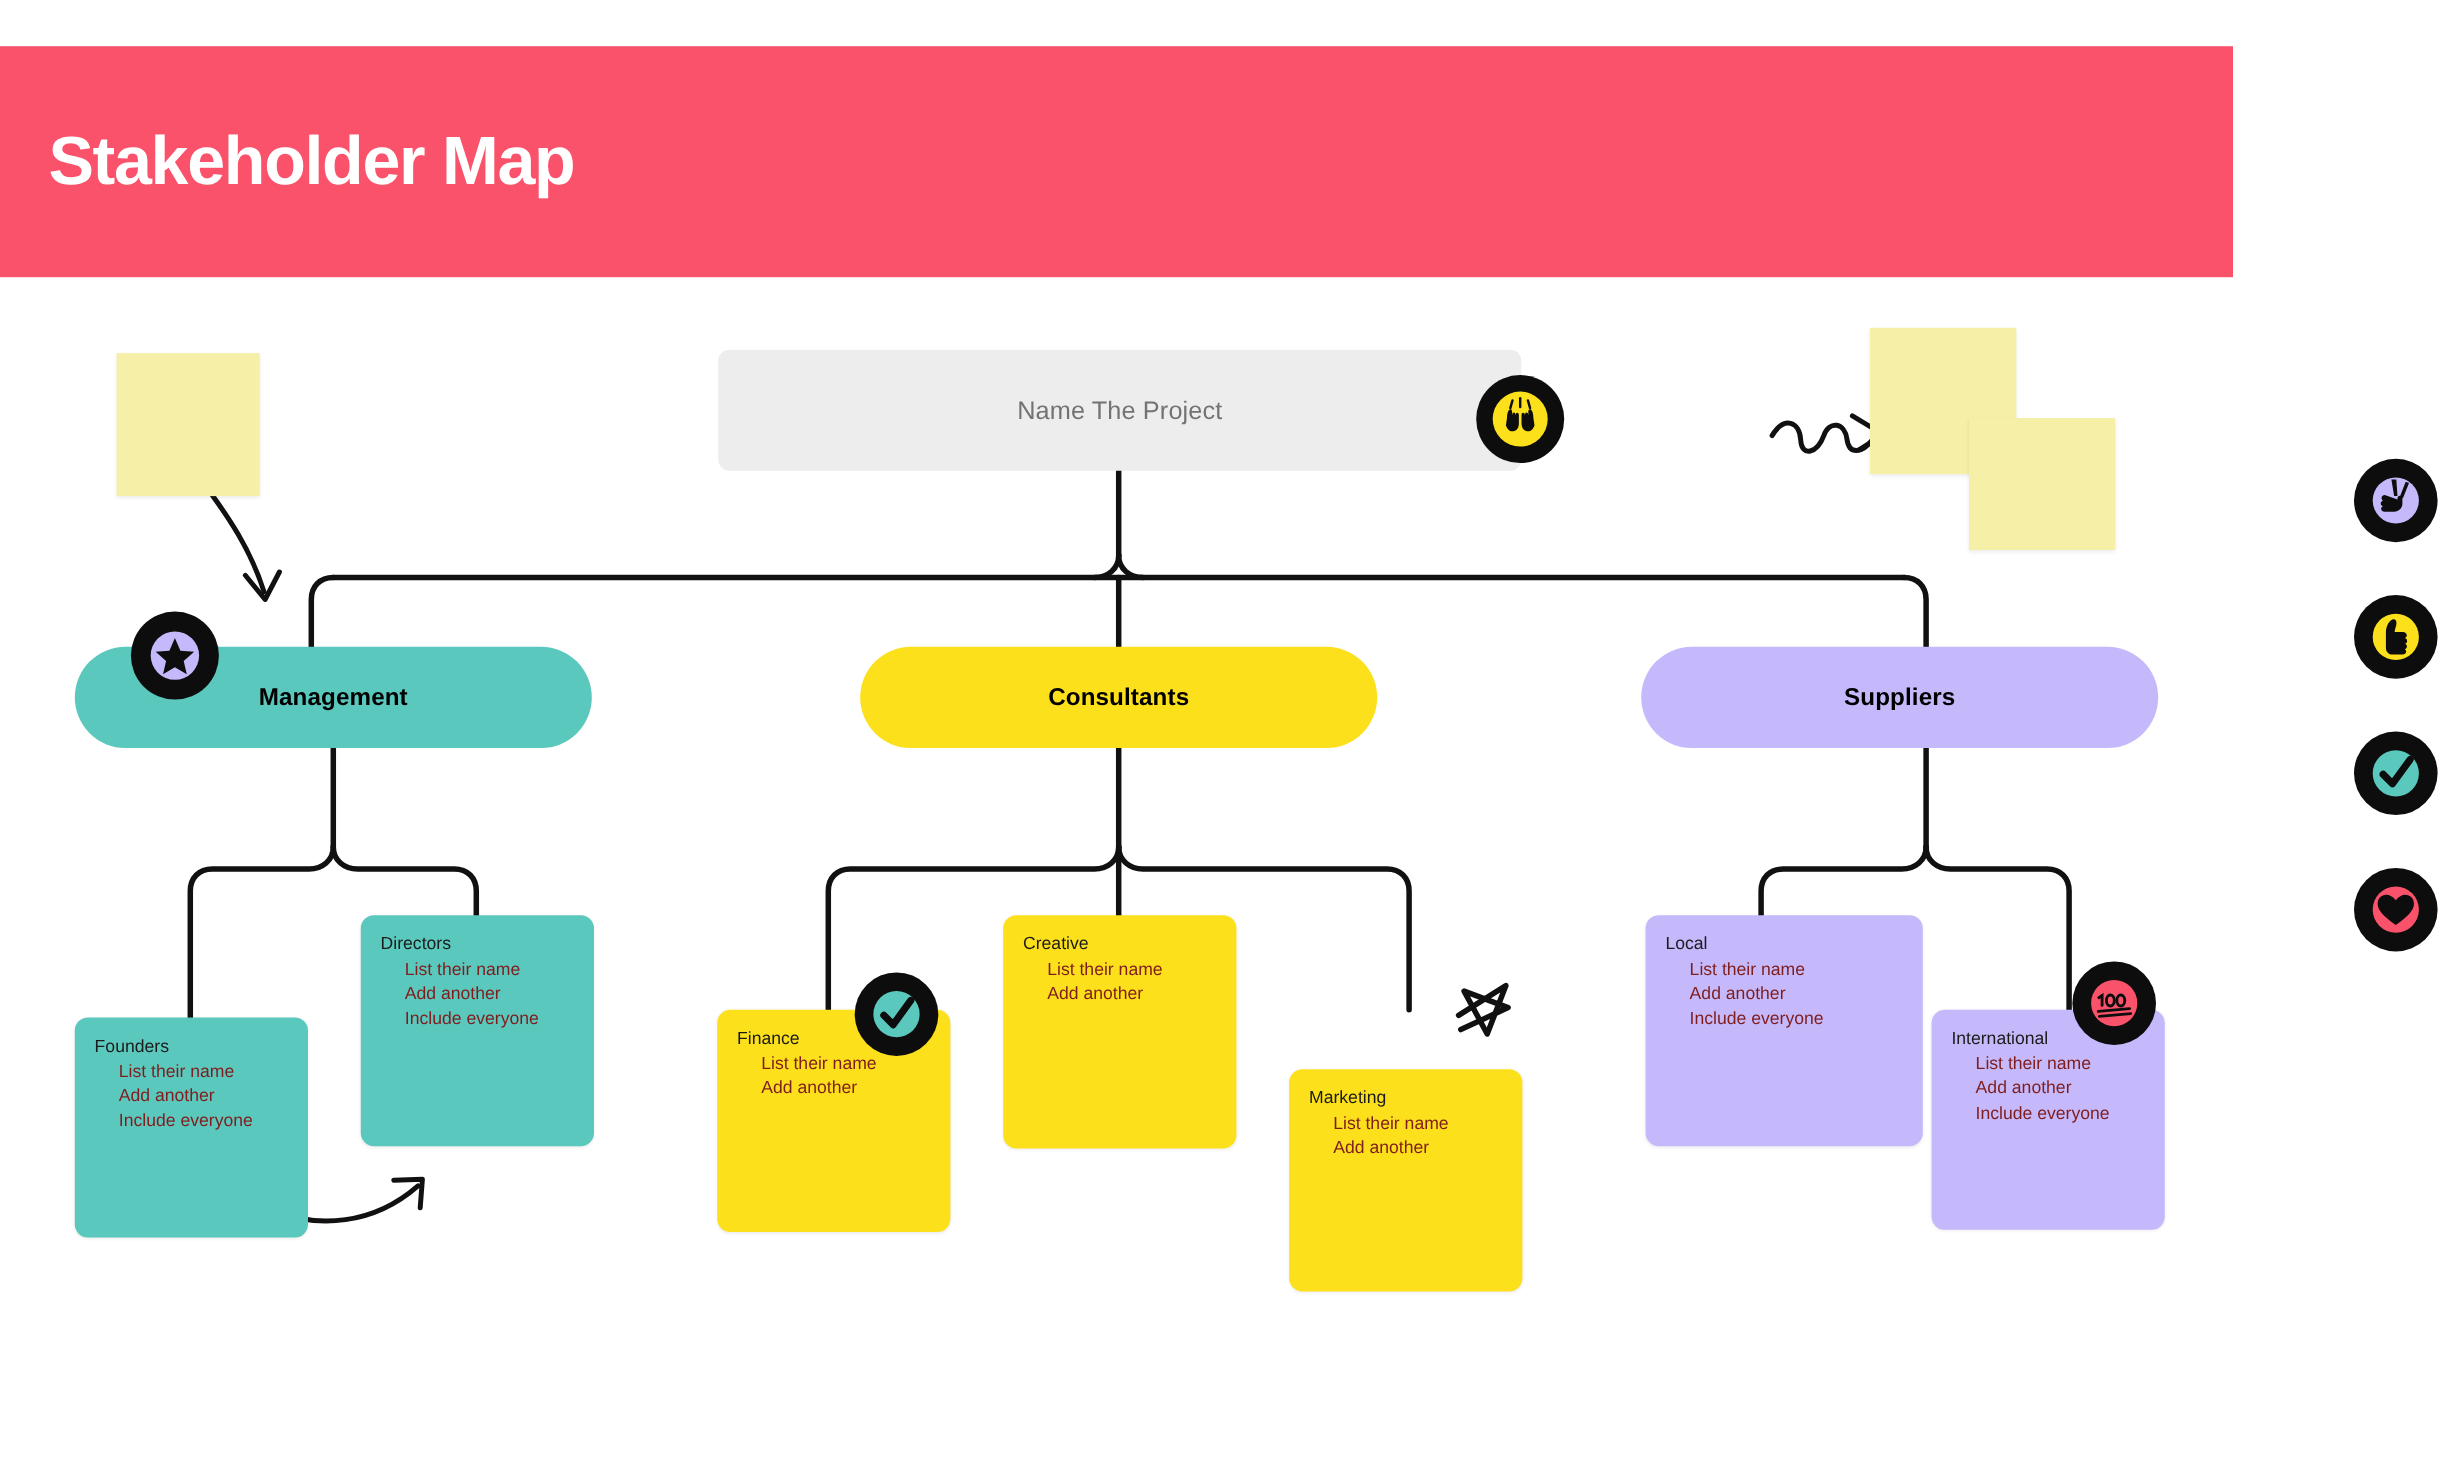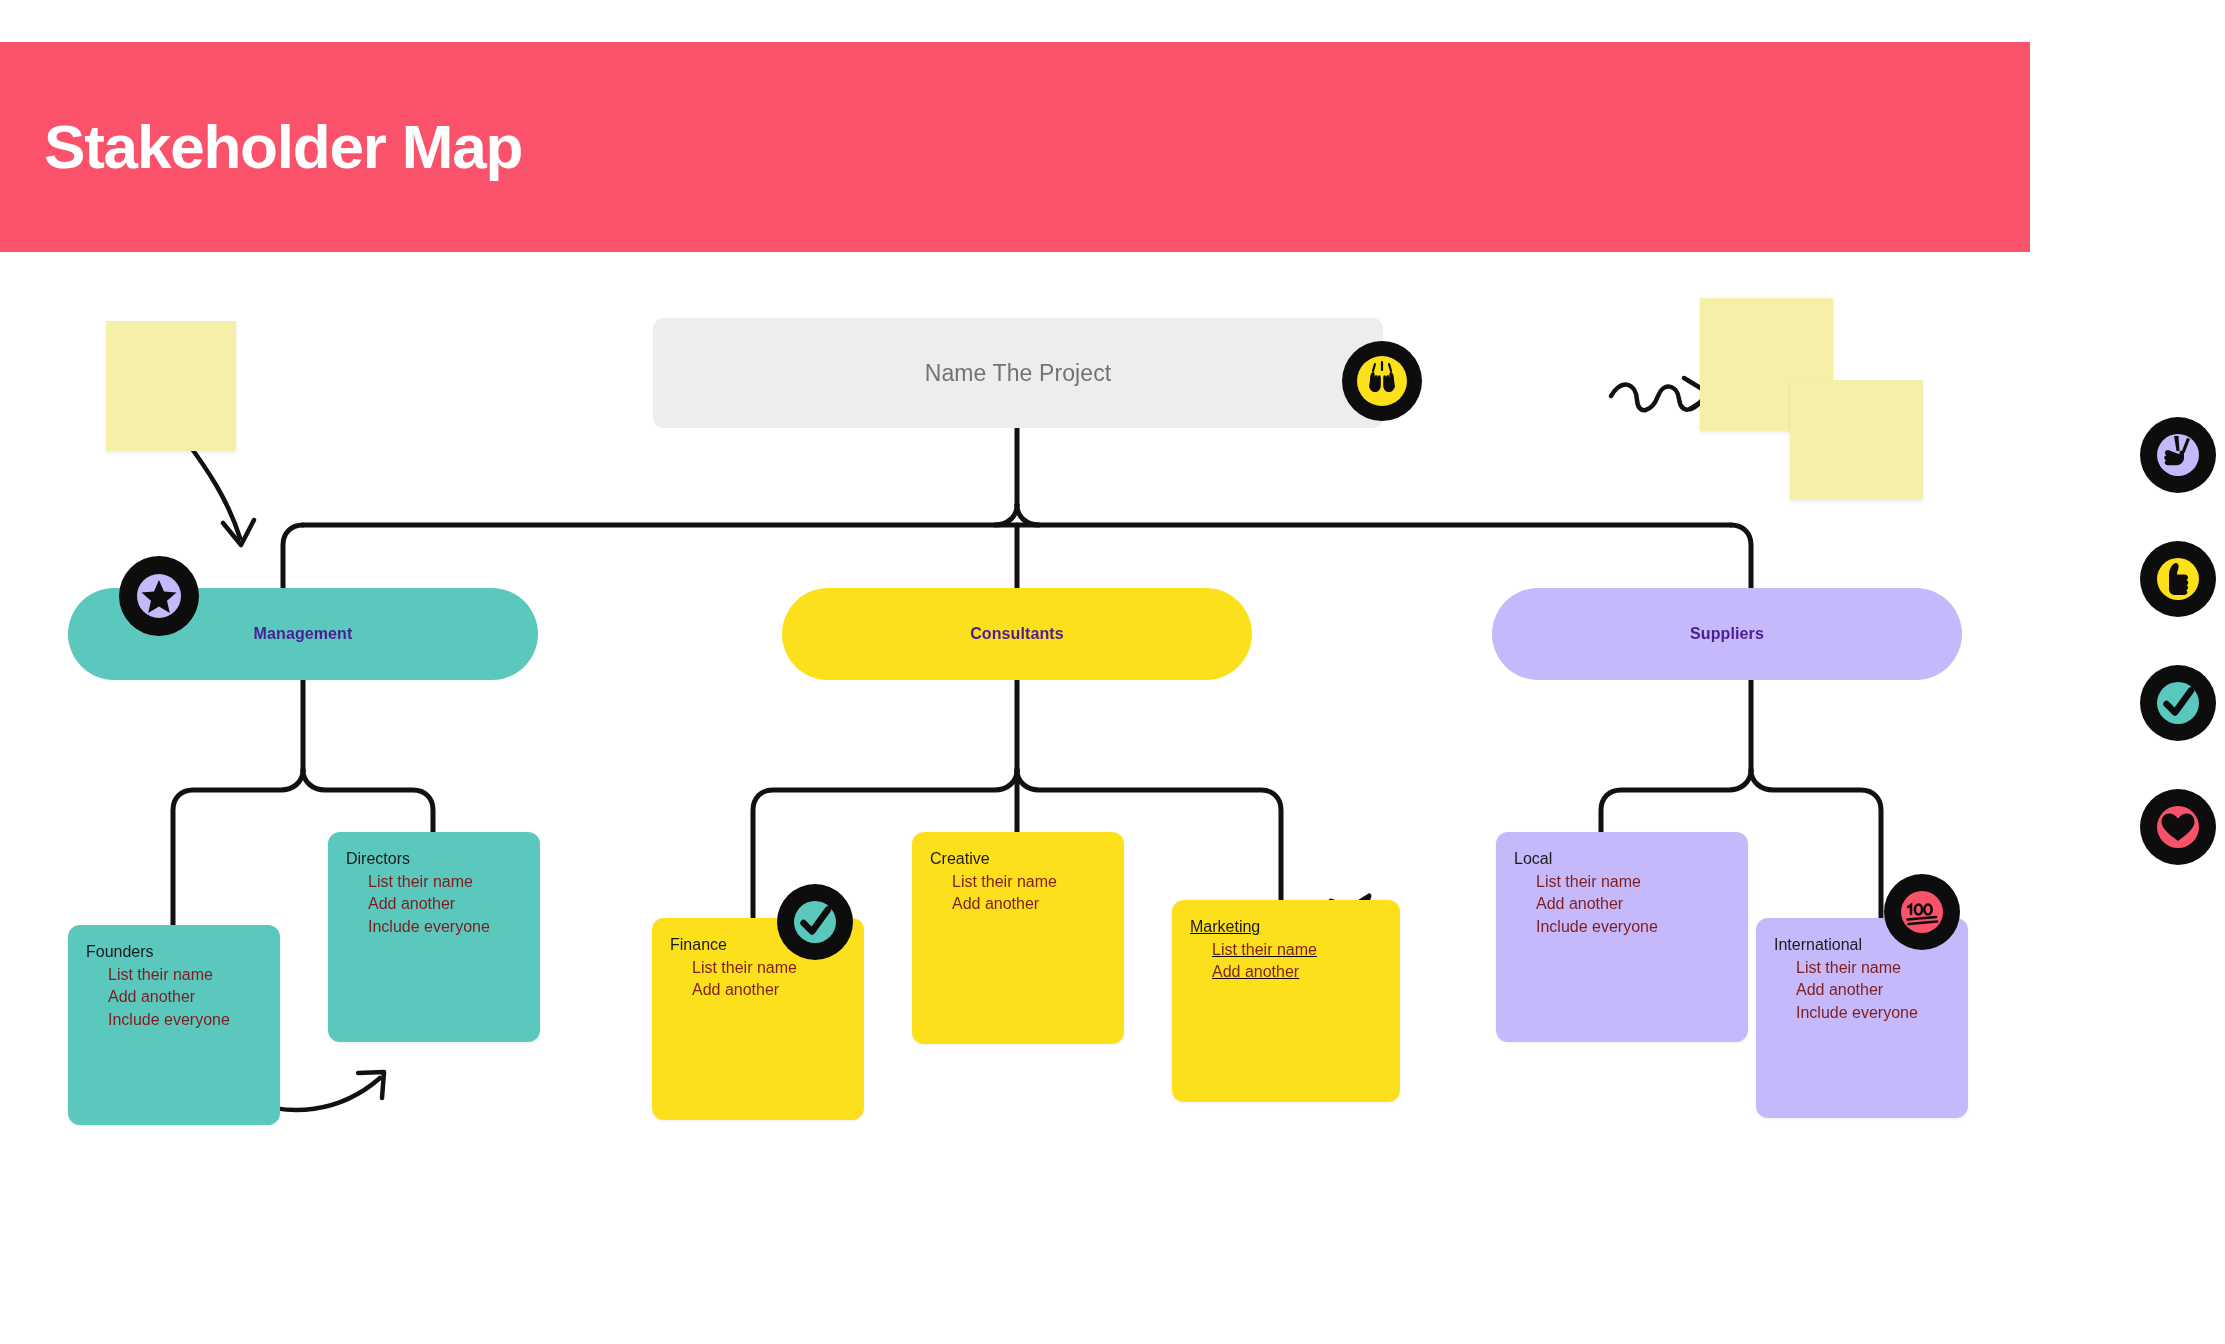--- a/index.html
+++ b/index.html
@@ -90,23 +90,23 @@
   
   .pill {
     position: absolute;
     height: 92px;
     border-radius: 46px;
     display: flex;
     align-items: center;
     justify-content: center;
   }
   .pill-label {
-    font-size: 16px;
+    font-size: 22px;
     font-weight: 700;
-    color: #4c1d95;
+    color: #000000;
     letter-spacing: 0.1px;
   }
   #pill-management { left: 68px;   top: 588px; width: 470px; }
   #pill-consultants{ left: 782px;  top: 588px; width: 470px; }
   #pill-suppliers  { left: 1492px; top: 588px; width: 470px; }
 
   
   .note {
     position: absolute;
     border-radius: 12px;
@@ -295,21 +295,21 @@
 </div>
 
 <div class="note" style="left:912px; top:832px; width:212px; height:212px; background:#FCE01C;">
   <div class="note-title">Creative</div>
   <ul class="note-items">
     <li>List their name</li>
     <li>Add another</li>
   </ul>
 </div>
 
-<div class="note" style="left:1172px; top:900px; width:228px; height:202px; background:#FCE01C;text-decoration:underline;">
+<div class="note" style="left:1172px; top:972px; width:212px; height:202px; background:#FCE01C;">
   <div class="note-title">Marketing</div>
   <ul class="note-items">
     <li>List their name</li>
     <li>Add another</li>
   </ul>
 </div>
 
 <div class="badge" id="badge-check">
   <svg width="58" height="58" viewBox="0 0 58 58" xmlns="http://www.w3.org/2000/svg">
     <circle cx="29" cy="29" r="21" fill="#5BC8BE"></circle>

